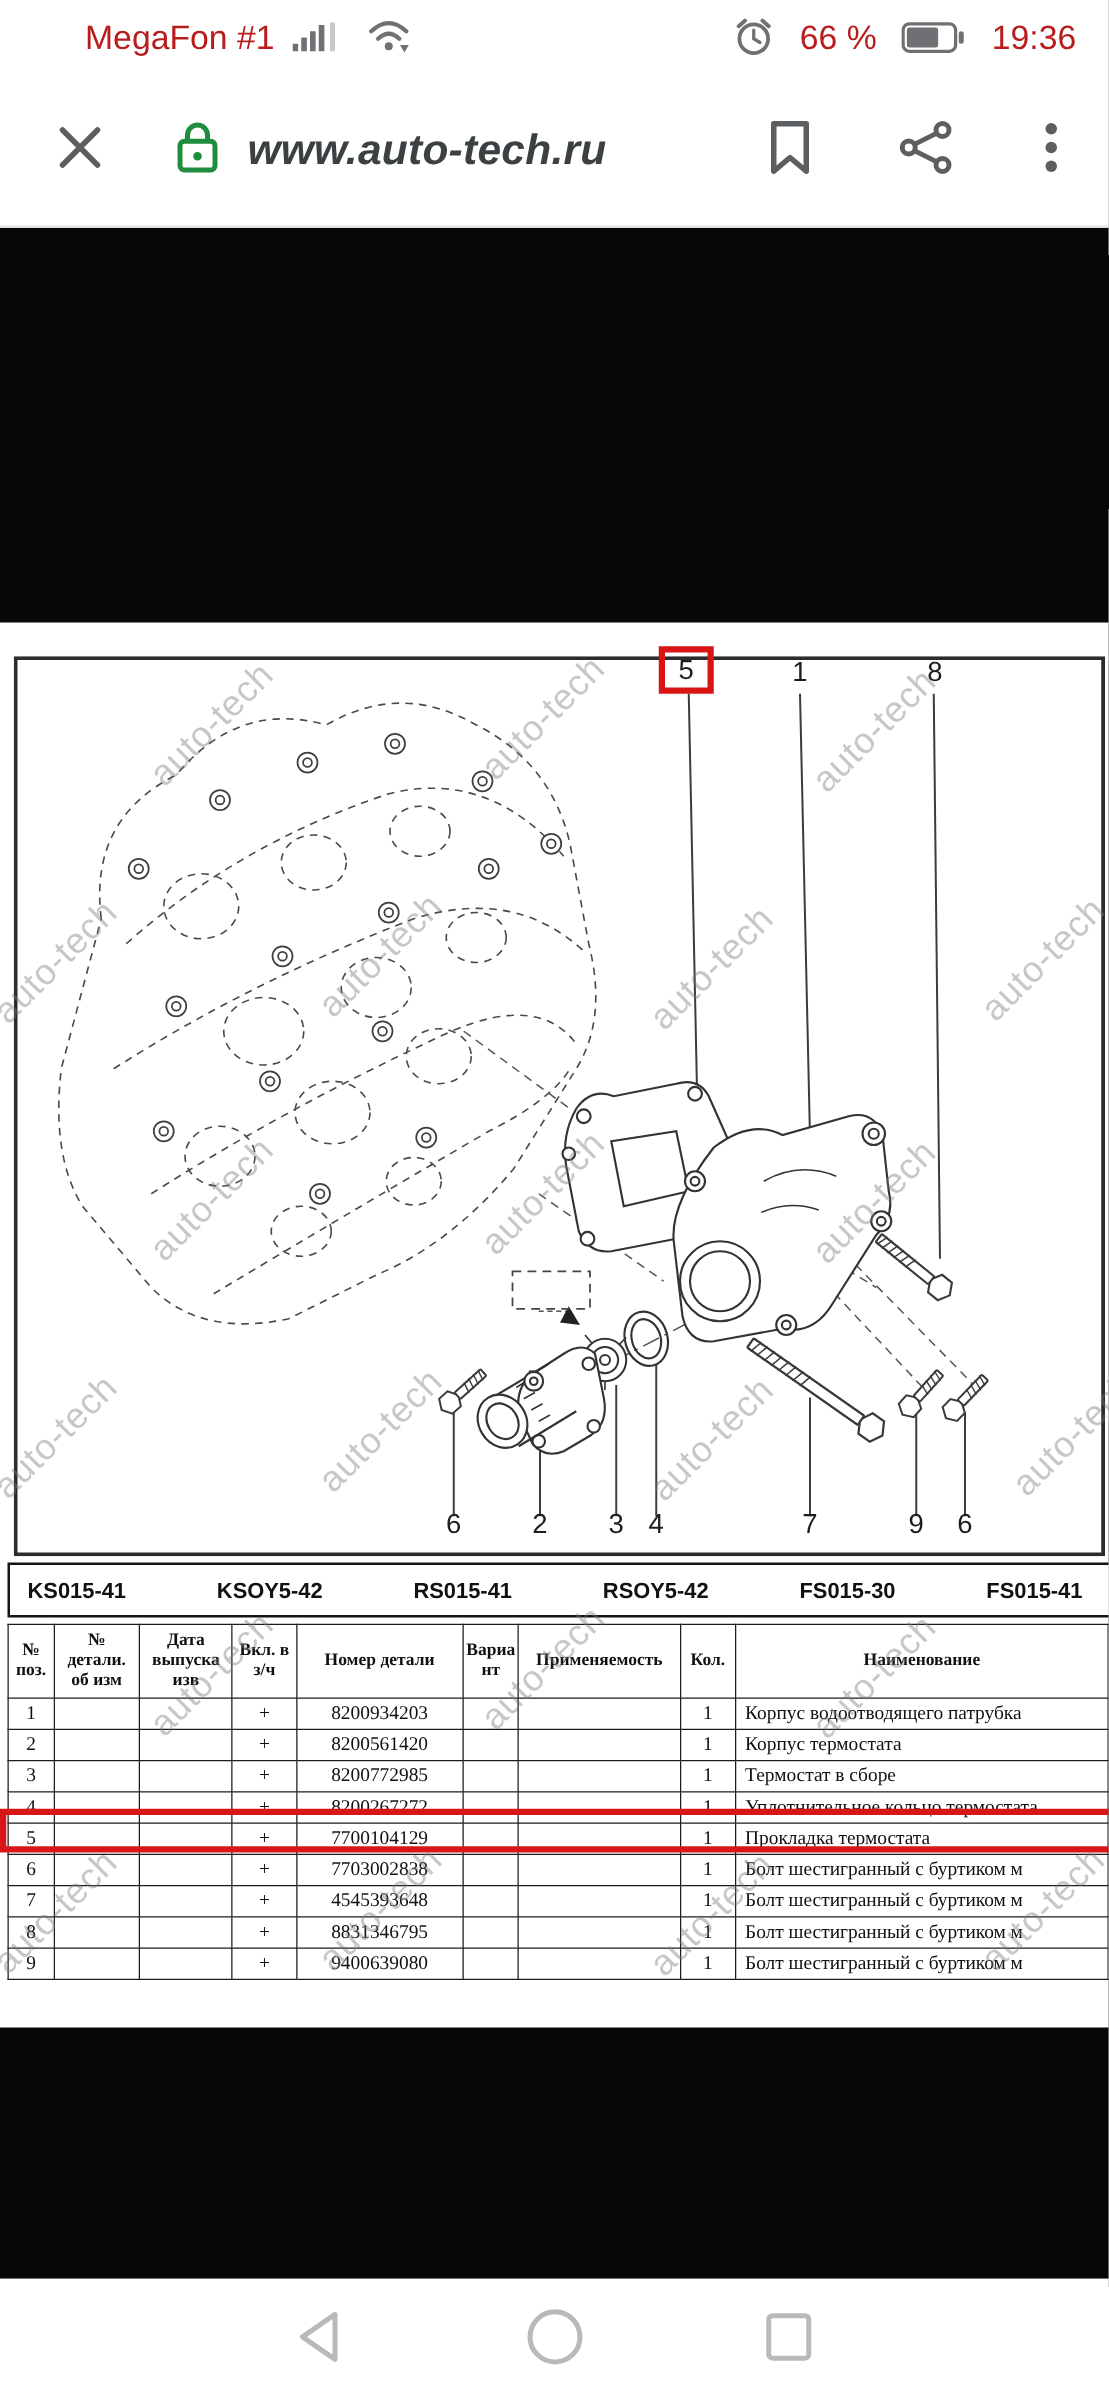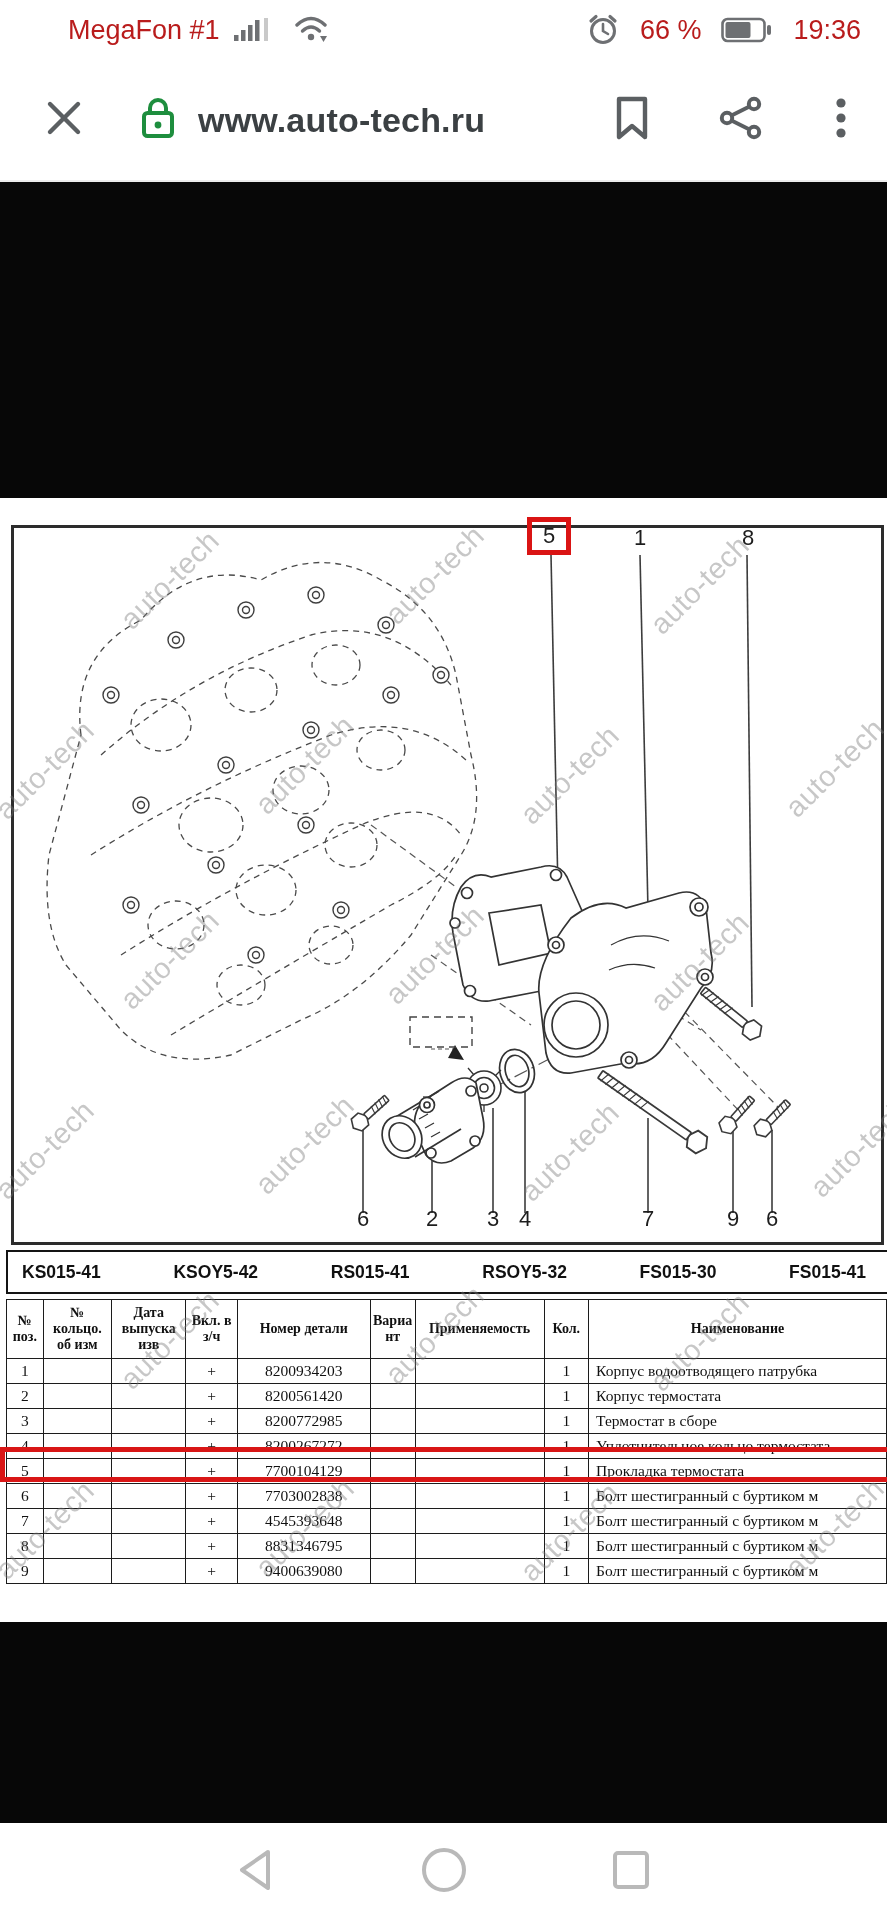--- a/index.html
+++ b/index.html
@@ -7,21 +7,21 @@
         font-family:"Liberation Sans",sans-serif;overflow:hidden;}
   
   .status-bar{position:absolute;left:0;top:0;width:887px;height:60px;background:#fff;
               display:flex;align-items:center;justify-content:space-between;
               color:#b91c1c;font-size:27px;z-index:10;}
   .sb-left{display:flex;align-items:center;gap:14px;padding-left:68px;}
   .sb-right{display:flex;align-items:center;gap:20px;padding-right:26px;}
   .sb-ic{display:flex;align-items:center;}
   
   .toolbar{position:absolute;left:0;top:60px;width:887px;height:120px;background:#fff;
-           border-bottom:2px solid #ececec;display:flex;align-items:center;z-index:10;}
+           border-bottom:2px solid #ececec;display:flex;align-items:center;z-index:10;font-style:italic;}
   .tb-close{margin-left:44px;}
   .tb-lock{margin-left:56px;}
   .tb-url{margin-left:22px;font-size:34px;font-weight:600;color:#3b4043;letter-spacing:.2px;}
   .tb-spacer{flex:1;}
   .tb-ic{margin-right:0;}
   .tb-bm{margin-right:70px;}
   .tb-sh{margin-right:72px;}
   .tb-menu{margin-right:40px;}
   
   .black-top{position:absolute;left:0;top:182px;width:887px;height:316px;background:#070707;z-index:4;}
@@ -320,41 +320,41 @@
   <span class="callout" style="left:493px;top:1208px;">3</span>
   <span class="callout" style="left:525px;top:1208px;">4</span>
   <span class="callout" style="left:648px;top:1208px;">7</span>
   <span class="callout" style="left:733px;top:1208px;">9</span>
   <span class="callout" style="left:772px;top:1208px;">6</span>
 
   <div class="model-header">
     <span>KS015-41</span>
     <span>KSOY5-42</span>
     <span>RS015-41</span>
-    <span>RSOY5-32</span>
+    <span>RSOY5-42</span>
     <span>FS015-30</span>
     <span>FS015-41</span>
   </div>
 
   <table class="parts-table">
     <colgroup>
       <col style="width:37px">
         <col style="width:69px">
         <col style="width:75px">
         <col style="width:52px">
       <col style="width:135px">
         <col style="width:46px">
         <col style="width:130px">
         <col style="width:45px">
       <col style="width:300px">
     </colgroup>
     <tbody>
         <tr>
       <th>№ поз.</th>
-      <th>№ кольцо. об изм</th>
+      <th>№ детали. об изм</th>
       <th>Дата выпуска изв</th>
       <th>Вкл. в з/ч</th>
       <th>Номер детали</th>
       <th class="brk">Вариант</th>
       <th>Применяемость</th>
       <th>Кол.</th>
       <th>Наименование</th>
     </tr>
     <tr>
       <td>1</td>

